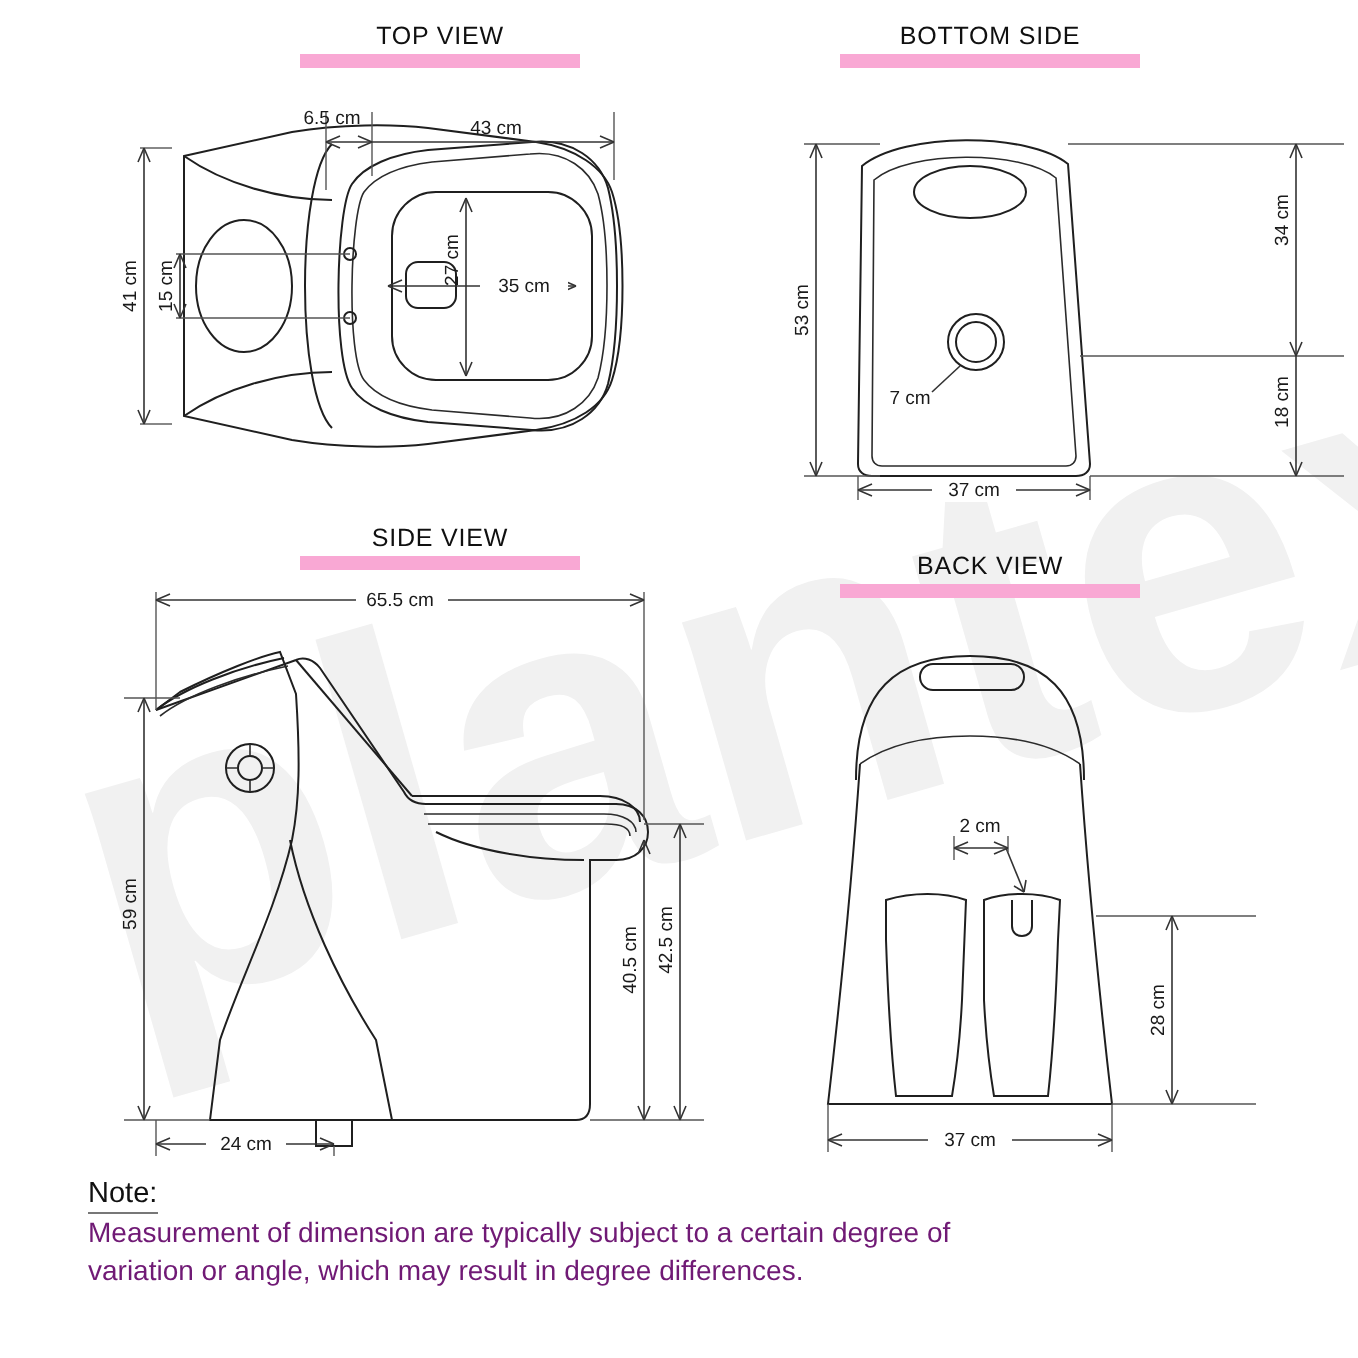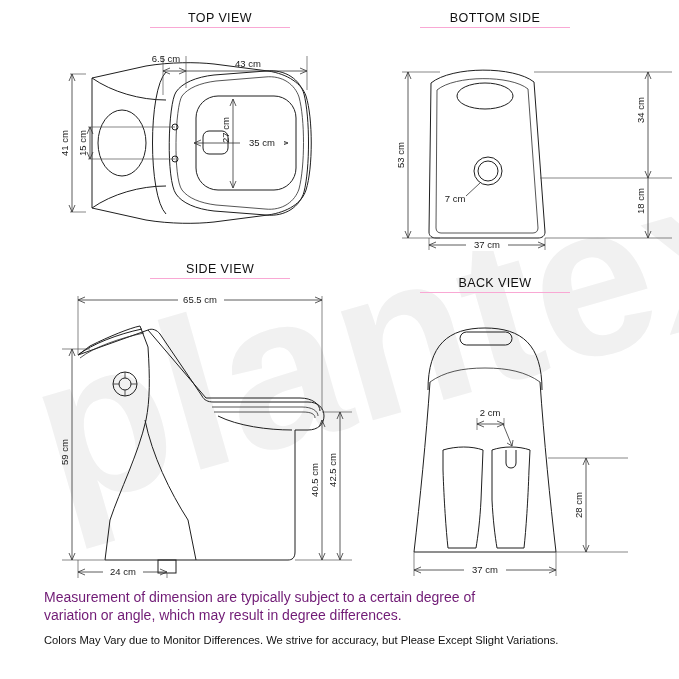--- a/index.html
+++ b/index.html
@@ -19,21 +19,21 @@
   .wm{fill:#f1f1f1;}
   .dimtxt{font-family:"Liberation Sans", sans-serif;font-size:9.5px;fill:#1a1a1a;}
 
   .view-title{
     position:absolute;
     font-size:12.5px;
     letter-spacing:0.4px;
     color:#101010;
     white-space:nowrap;
     text-align:center;
-    border-bottom:1px solid #f9a8d4;
+    border-bottom:7px solid #f9a8d4;
     padding-bottom:2px;
   }
   #t-top{left:150px;top:11px;width:140px;}
   #t-bottom{left:420px;top:11px;width:150px;}
   #t-side{left:150px;top:262px;width:140px;text-align:center;}
   #t-back{left:420px;top:276px;width:150px;}
 
   #note{
     position:absolute;left:44px;top:588px;width:600px;
   }
@@ -248,18 +248,18 @@
     <rect x="464" y="564" width="42" height="12" fill="#ffffff"></rect>
     <text class="dimtxt" x="485" y="573" text-anchor="middle">37 cm</text>
   </svg>
 
   <div class="view-title" id="t-top">TOP VIEW</div>
   <div class="view-title" id="t-bottom">BOTTOM SIDE</div>
   <div class="view-title" id="t-side">SIDE VIEW</div>
   <div class="view-title" id="t-back">BACK VIEW</div>
 
   <div id="note">
+    <div><span class="note-head">Note:</span></div>
     <div class="note-line">Measurement of dimension are typically subject to a certain degree of</div>
     <div class="note-line">variation or angle, which may result in degree differences.</div>
-    <div class="note-small">Colors May Vary due to Monitor Differences. We strive for accuracy, but Please Except Slight Variations.</div>
   </div>
 
 </div>
 
 </body></html>

